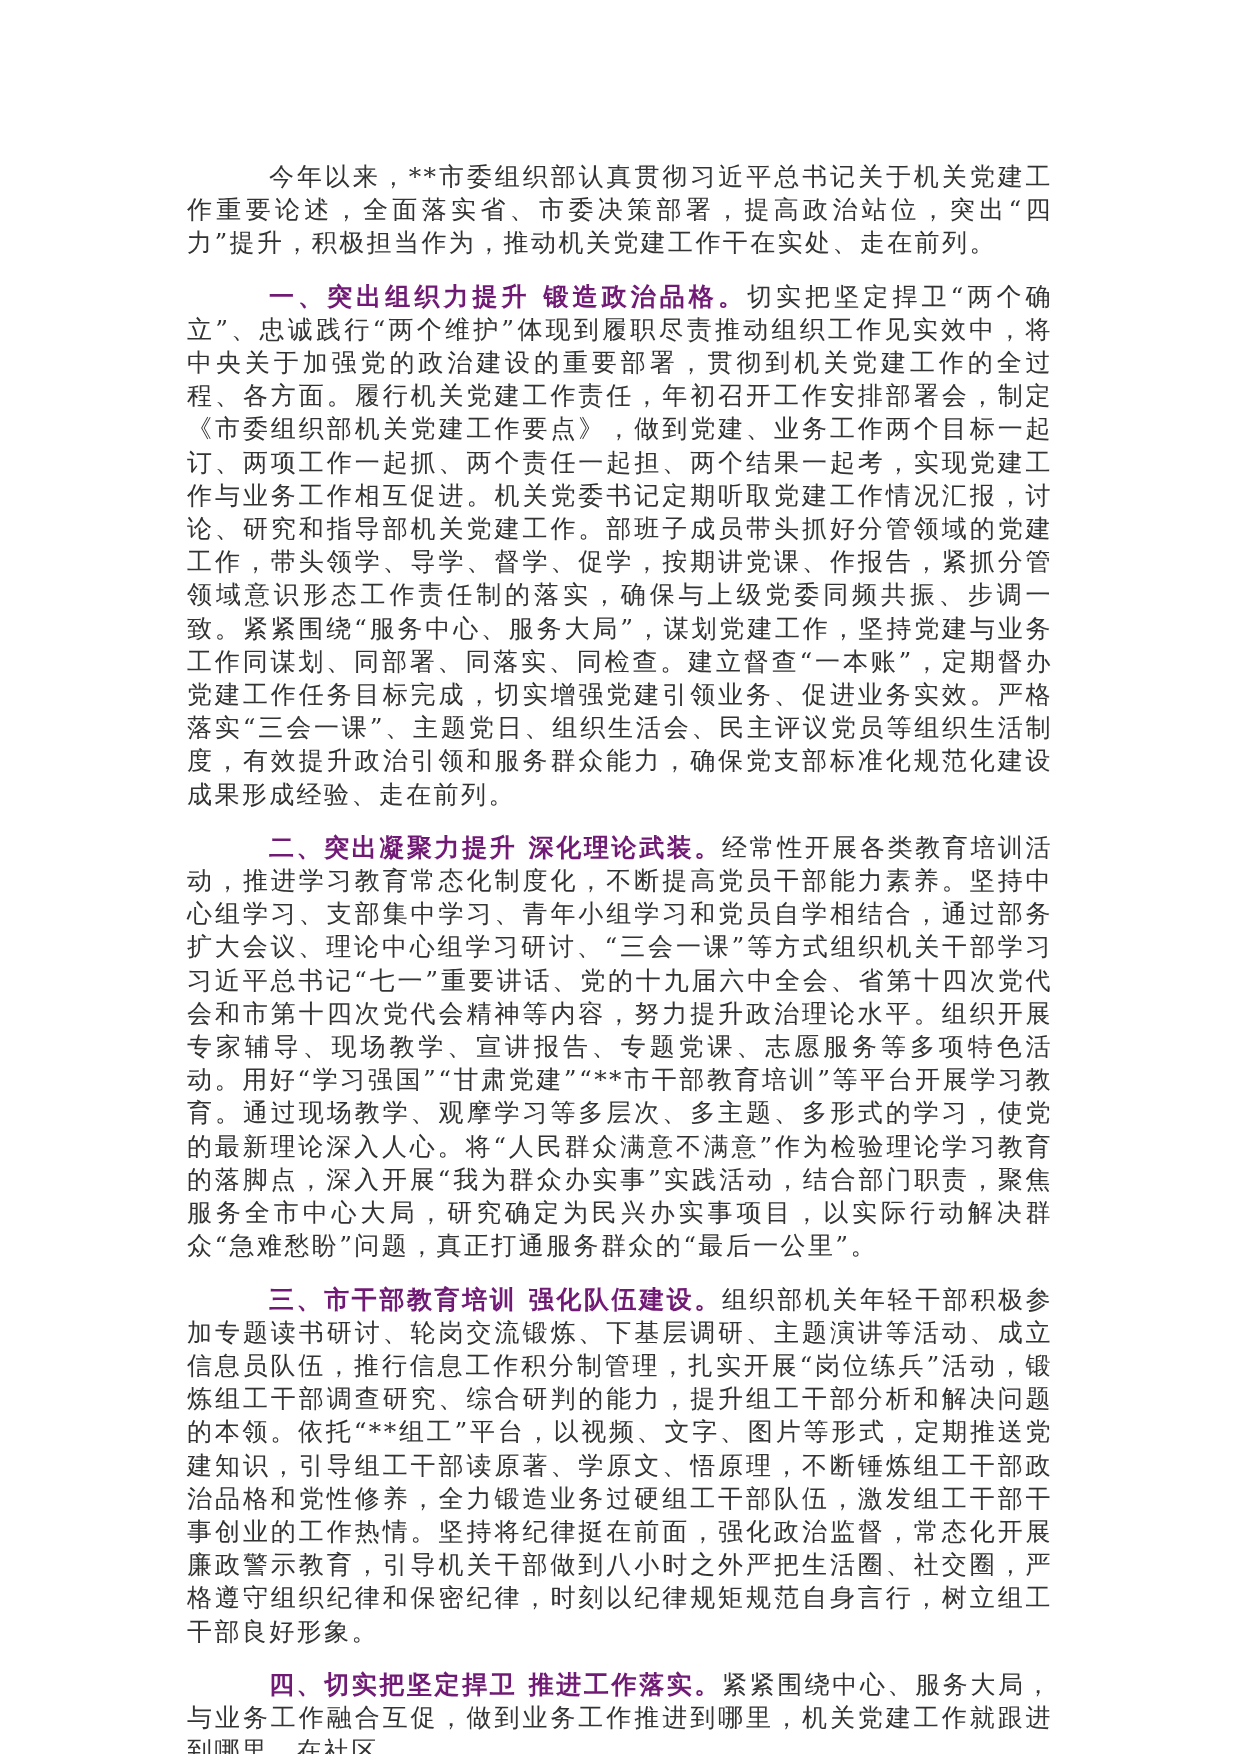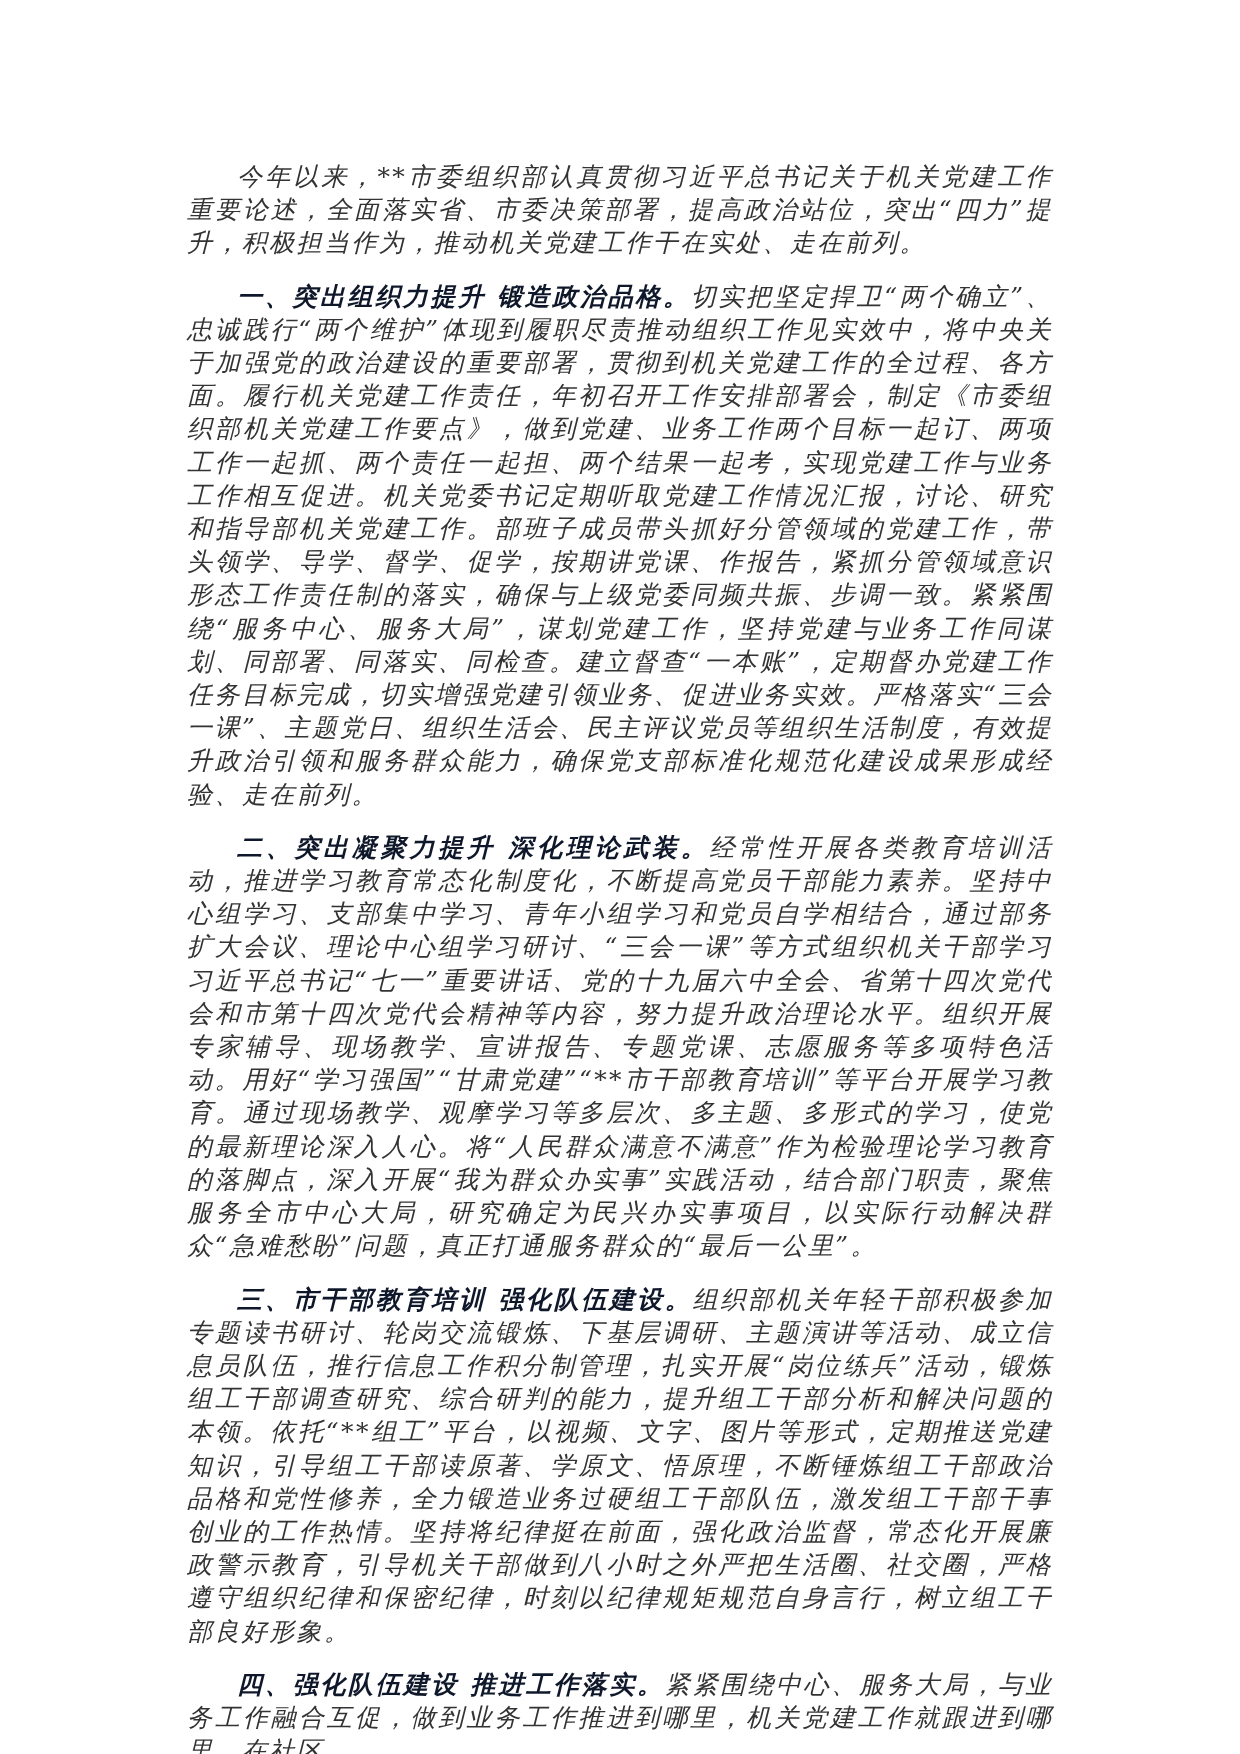--- a/index.html
+++ b/index.html
@@ -13,39 +13,39 @@
     font-size: 25px;
     line-height: 33.2px;
     color: #333333;
     text-align: justify;
     text-justify: inter-ideograph;
   }
   .para {
     margin: 0 0 20px 0;
     text-indent: 2em;
     letter-spacing: 2.4px;
-    font-style: italic;
   }
   .para .heading {
     font-weight: bold;
-    color: #0f172a;
+    color: #701a75;
+    margin-left: 32px;
   }
 </style>
 </head>
 <body>
 
 <div class="page">
   <p class="para">
     <span class="heading"></span><span>今年以来，**市委组织部认真贯彻习近平总书记关于机关党建工作重要论述，全面落实省、市委决策部署，提高政治站位，突出“四力”提升，积极担当作为，推动机关党建工作干在实处、走在前列。</span>
   </p>
   <p class="para">
     <span class="heading">一、突出组织力提升 锻造政治品格。</span><span>切实把坚定捍卫“两个确立”、忠诚践行“两个维护”体现到履职尽责推动组织工作见实效中，将中央关于加强党的政治建设的重要部署，贯彻到机关党建工作的全过程、各方面。履行机关党建工作责任，年初召开工作安排部署会，制定《市委组织部机关党建工作要点》，做到党建、业务工作两个目标一起订、两项工作一起抓、两个责任一起担、两个结果一起考，实现党建工作与业务工作相互促进。机关党委书记定期听取党建工作情况汇报，讨论、研究和指导部机关党建工作。部班子成员带头抓好分管领域的党建工作，带头领学、导学、督学、促学，按期讲党课、作报告，紧抓分管领域意识形态工作责任制的落实，确保与上级党委同频共振、步调一致。紧紧围绕“服务中心、服务大局”，谋划党建工作，坚持党建与业务工作同谋划、同部署、同落实、同检查。建立督查“一本账”，定期督办党建工作任务目标完成，切实增强党建引领业务、促进业务实效。严格落实“三会一课”、主题党日、组织生活会、民主评议党员等组织生活制度，有效提升政治引领和服务群众能力，确保党支部标准化规范化建设成果形成经验、走在前列。</span>
   </p>
   <p class="para">
     <span class="heading">二、突出凝聚力提升 深化理论武装。</span><span>经常性开展各类教育培训活动，推进学习教育常态化制度化，不断提高党员干部能力素养。坚持中心组学习、支部集中学习、青年小组学习和党员自学相结合，通过部务扩大会议、理论中心组学习研讨、“三会一课”等方式组织机关干部学习习近平总书记“七一”重要讲话、党的十九届六中全会、省第十四次党代会和市第十四次党代会精神等内容，努力提升政治理论水平。组织开展专家辅导、现场教学、宣讲报告、专题党课、志愿服务等多项特色活动。用好“学习强国”“甘肃党建”“**市干部教育培训”等平台开展学习教育。通过现场教学、观摩学习等多层次、多主题、多形式的学习，使党的最新理论深入人心。将“人民群众满意不满意”作为检验理论学习教育的落脚点，深入开展“我为群众办实事”实践活动，结合部门职责，聚焦服务全市中心大局，研究确定为民兴办实事项目，以实际行动解决群众“急难愁盼”问题，真正打通服务群众的“最后一公里”。</span>
   </p>
   <p class="para">
     <span class="heading">三、市干部教育培训 强化队伍建设。</span><span>组织部机关年轻干部积极参加专题读书研讨、轮岗交流锻炼、下基层调研、主题演讲等活动、成立信息员队伍，推行信息工作积分制管理，扎实开展“岗位练兵”活动，锻炼组工干部调查研究、综合研判的能力，提升组工干部分析和解决问题的本领。依托“**组工”平台，以视频、文字、图片等形式，定期推送党建知识，引导组工干部读原著、学原文、悟原理，不断锤炼组工干部政治品格和党性修养，全力锻造业务过硬组工干部队伍，激发组工干部干事创业的工作热情。坚持将纪律挺在前面，强化政治监督，常态化开展廉政警示教育，引导机关干部做到八小时之外严把生活圈、社交圈，严格遵守组织纪律和保密纪律，时刻以纪律规矩规范自身言行，树立组工干部良好形象。</span>
   </p>
   <p class="para">
-    <span class="heading">四、强化队伍建设 推进工作落实。</span><span>紧紧围绕中心、服务大局，与业务工作融合互促，做到业务工作推进到哪里，机关党建工作就跟进到哪里。在社区</span>
+    <span class="heading">四、切实把坚定捍卫 推进工作落实。</span><span>紧紧围绕中心、服务大局，与业务工作融合互促，做到业务工作推进到哪里，机关党建工作就跟进到哪里。在社区</span>
   </p>
 </div>
 
 </body></html>

